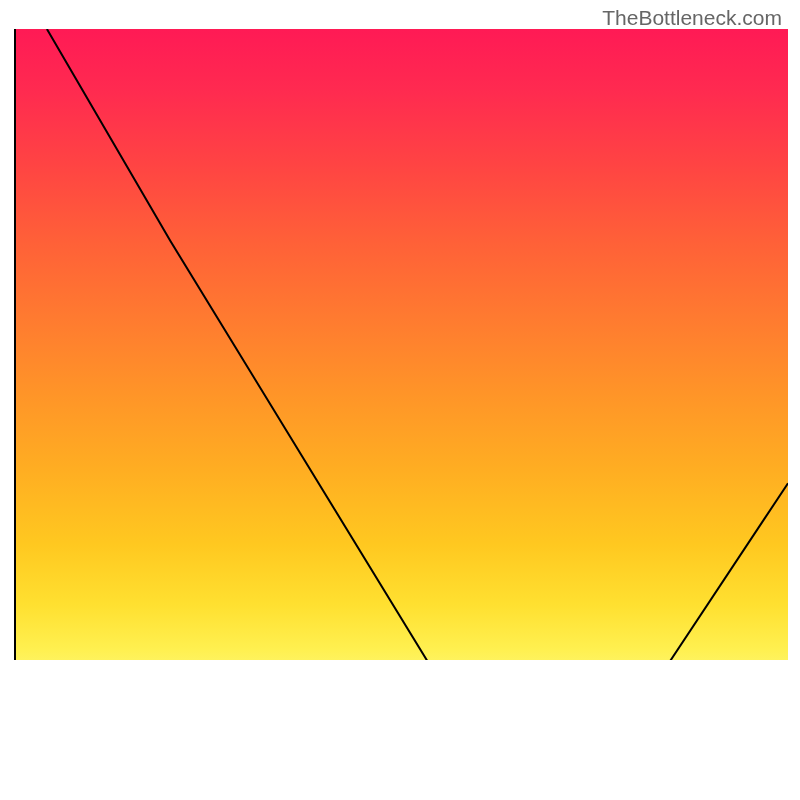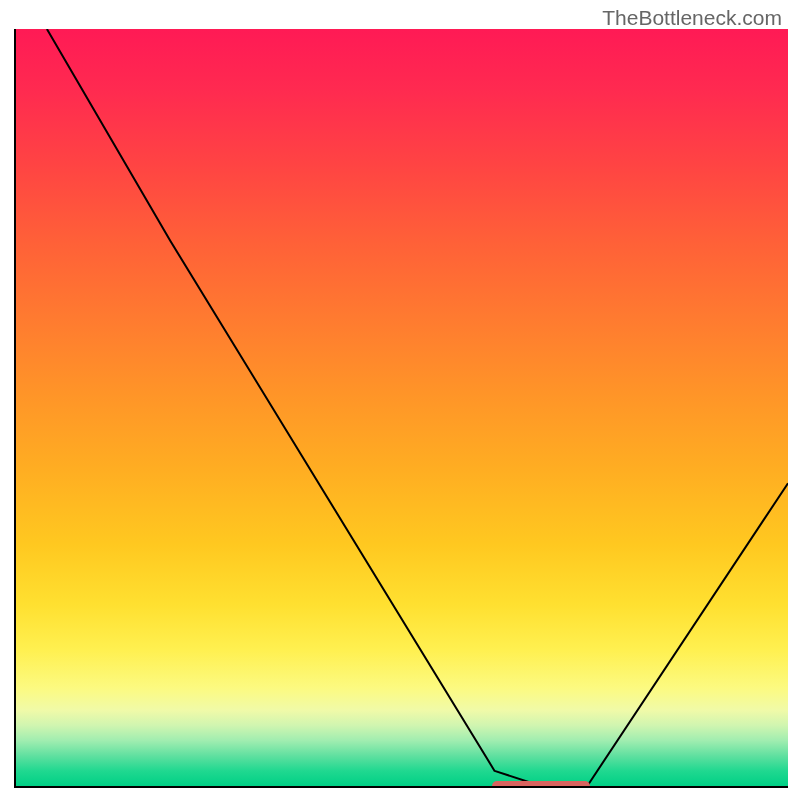--- a/index.html
+++ b/index.html
@@ -4,21 +4,21 @@
 <style>
   body {
     margin: 0;
     padding: 0;
     background: white;
     font-family: Arial, sans-serif;
   }
   #container {
     position: relative;
     width: 800px;
-    height: 788px;
+    height: 660px;
   }
   #watermark {
     position: absolute;
     top: 6px;
     right: 18px;
     font-size: 21px;
     color: #666666;
     font-weight: normal;
     z-index: 10;
   }

